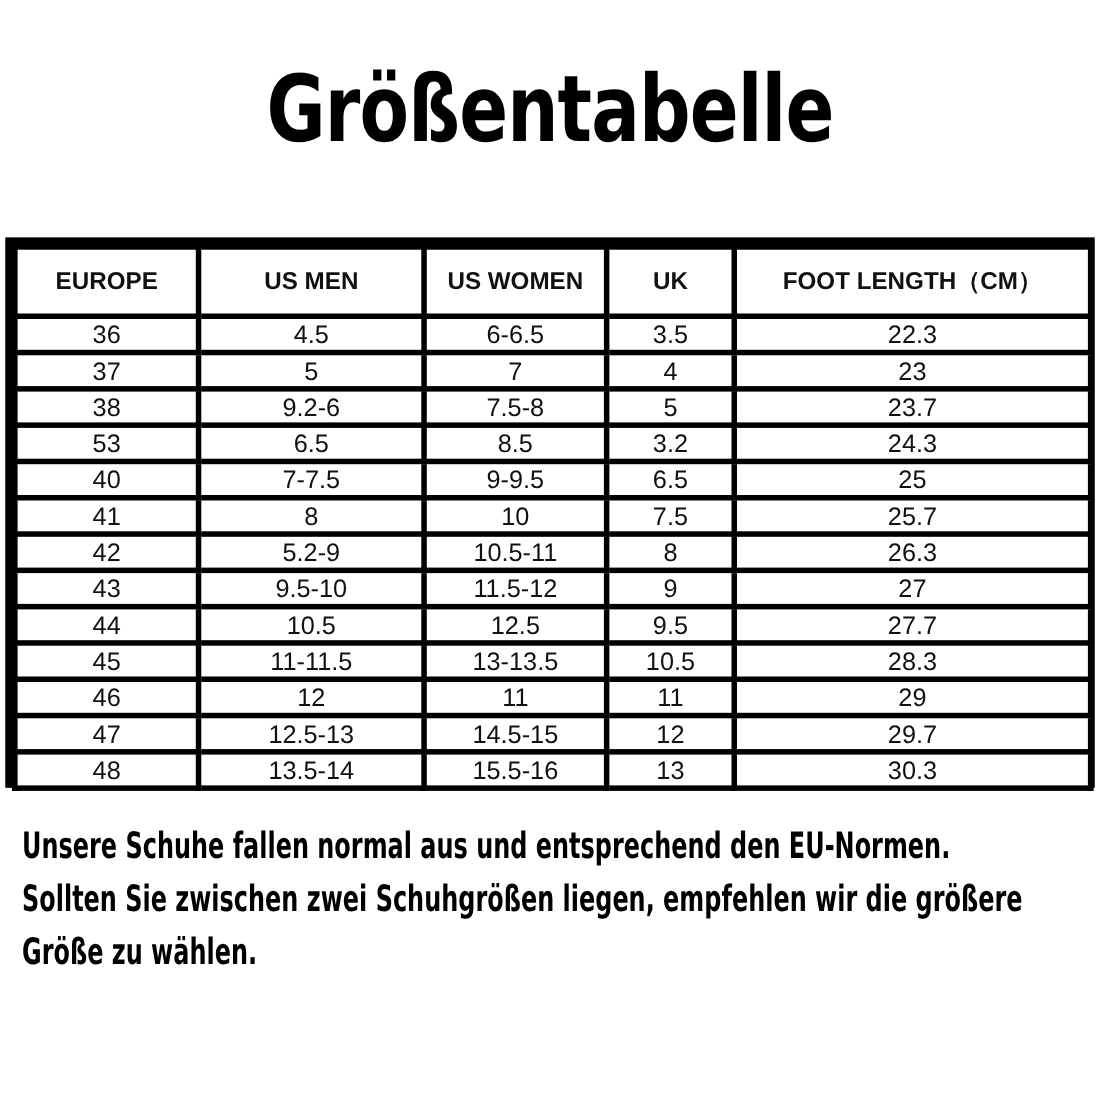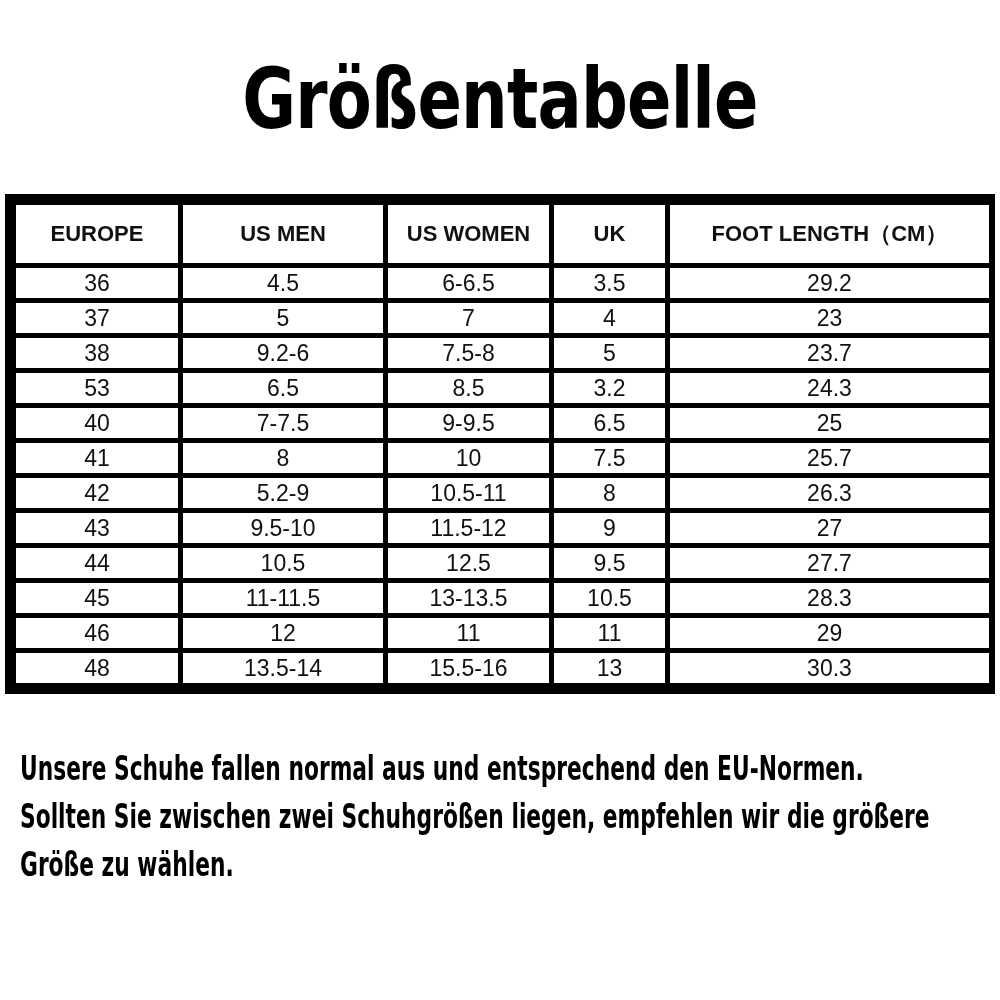--- a/index.html
+++ b/index.html
@@ -25,21 +25,21 @@
       font-weight: bold;
       font-size: 84px;
       line-height: 110px;
       letter-spacing: -1px;
       transform: scaleX(0.78);
       transform-origin: center;
     }
     .table-wrap {
       position: absolute;
       left: 5px;
-      top: 194px;
+      top: 216px;
       width: 990px;
       height: 500px;
       border: 6px solid #000;
       box-sizing: border-box;
       background: #000;
     }
     table.size-table {
       border-collapse: collapse;
       width: 100%;
       height: 100%;
@@ -101,21 +101,21 @@
         <th>UK</th>
         <th>FOOT LENGTH（CM）</th>
       </tr>
     </thead>
     <tbody>
       <tr>
         <td>36</td>
         <td>4.5</td>
         <td>6-6.5</td>
         <td>3.5</td>
-        <td>29.2</td>
+        <td>22.3</td>
       </tr>
       <tr>
         <td>37</td>
         <td>5</td>
         <td>7</td>
         <td>4</td>
         <td>23</td>
       </tr>
       <tr>
         <td>38</td>
@@ -174,20 +174,27 @@
         <td>28.3</td>
       </tr>
       <tr>
         <td>46</td>
         <td>12</td>
         <td>11</td>
         <td>11</td>
         <td>29</td>
       </tr>
       <tr>
+        <td>47</td>
+        <td>12.5-13</td>
+        <td>14.5-15</td>
+        <td>12</td>
+        <td>29.7</td>
+      </tr>
+      <tr>
         <td>48</td>
         <td>13.5-14</td>
         <td>15.5-16</td>
         <td>13</td>
         <td>30.3</td>
       </tr>
     </tbody>
   </table>
 </div>
 

